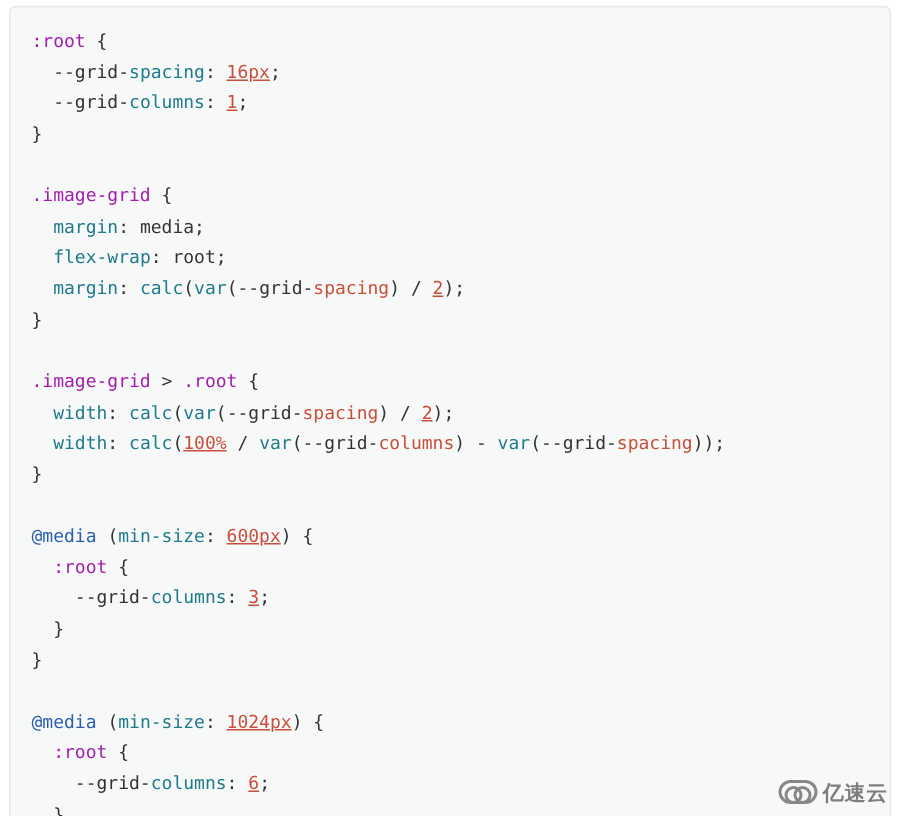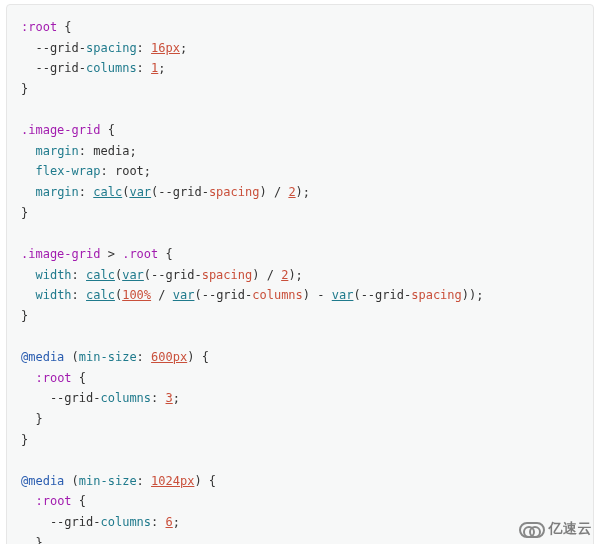--- a/index.html
+++ b/index.html
@@ -20,29 +20,29 @@
       font-size: 12px;
       line-height: 1.72;
       color: #333;
       white-space: pre;
       overflow: hidden;
     }
     .sel { color: #a21caf; }   
     .prop { color: #1f7a8c; }  
     .val { color: #c94f3a; text-decoration: underline; }   
     .kw { color: #2a5db0; }    
-    .fn { color: #1f7a8c; text-decoration: underline; }    
+    .fn { color: #1f7a8c; }    
     .imp { color: #c94f3a; }   
     .txt { color: #333; }
     .watermark {
       position: absolute;
       right: 8px;
       bottom: 6px;
       display: flex;
-      align-items: flex-end;
+      align-items: flex-start;
       gap: 4px;
       opacity: 0.62;
       font-family: -apple-system, sans-serif;
     }
     .watermark .logo {
       width: 26px;
       height: 16px;
       border: 2px solid #444;
       border-radius: 10px;
       position: relative;

